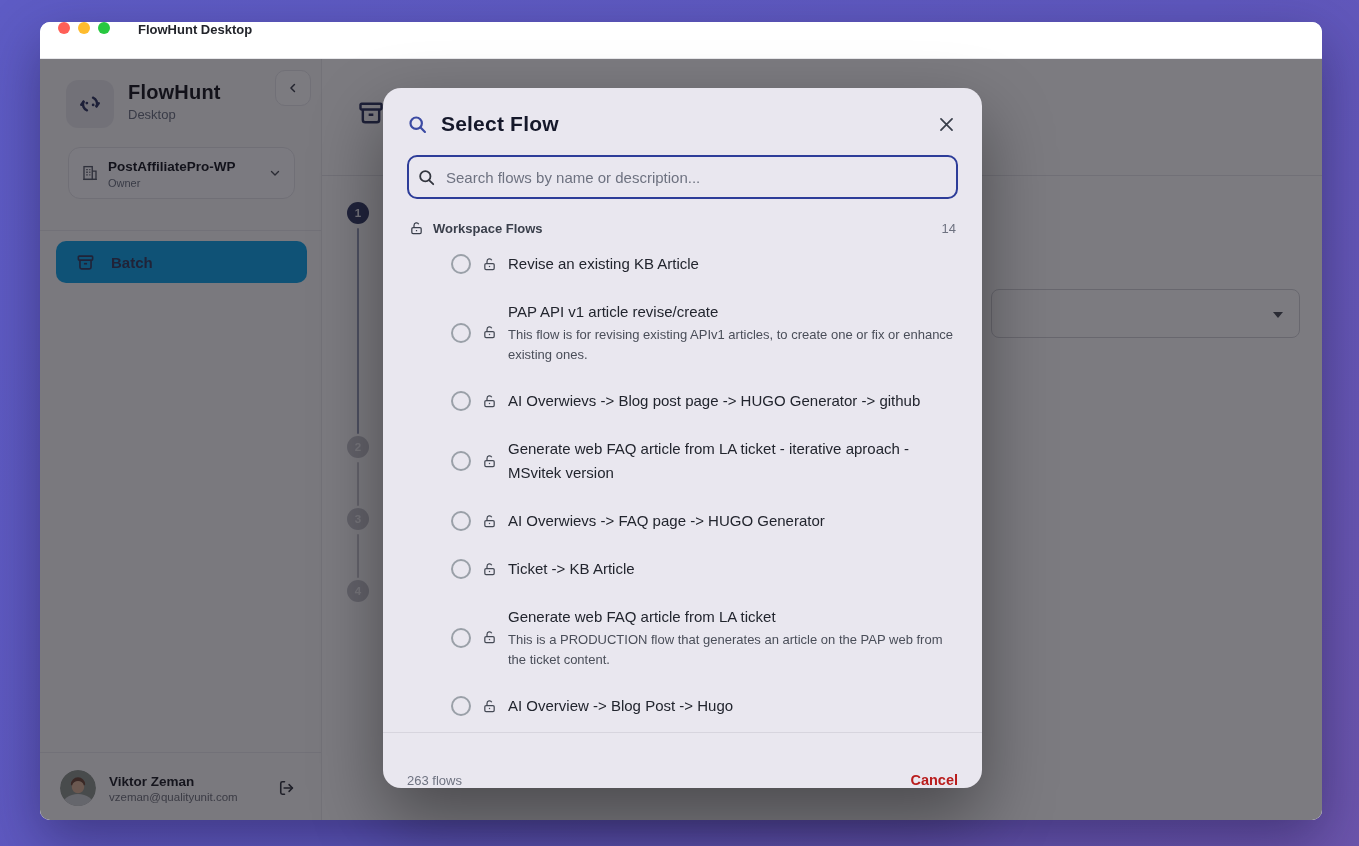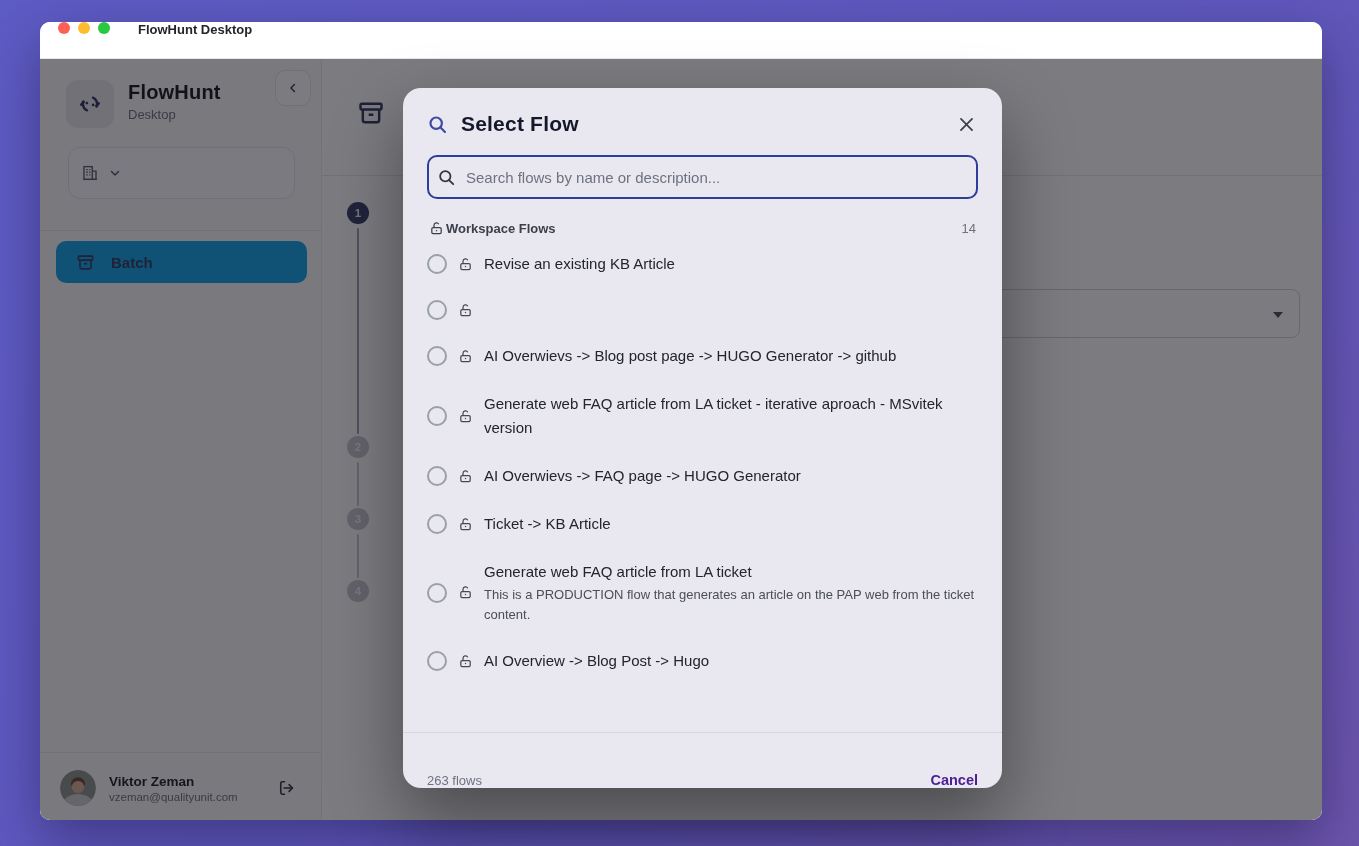--- a/index.html
+++ b/index.html
@@ -67,50 +67,50 @@
   .l3{ top:475px; height:44px; background:#cbcbd2; }
   .bg-dropdown { position:absolute; left:669px; top:230px; width:309px; height:49px; border-radius:8px;
                  background:#fff; border:1px solid #d2d3d8; }
   .bg-caret { position:absolute; right:16px; top:22px; width:0; height:0;
               border-left:5px solid transparent; border-right:5px solid transparent; border-top:6px solid #4b4f58; }
 
   
   .dim { position:absolute; left:0; top:0; right:0; bottom:0; background:rgba(17,15,24,.55); z-index:40; }
 
   
-  .modal { position:absolute; left:403px; top:88px; width:599px; height:700px; z-index:50;
+  .modal { position:absolute; left:383px; top:88px; width:599px; height:700px; z-index:50;
            background:#e9e7ef; border-radius:18px; overflow:hidden; display:flex; flex-direction:column;
            box-shadow:0 30px 70px rgba(0,0,0,.4); }
   .modal-top { padding:24px 24px 0; }
   .modal-header { display:flex; align-items:center; gap:13px; }
   .mh-search-icon { color:#3c4ba3; display:flex; }
   .modal-title { font-size:21px; font-weight:800; color:#15182a; letter-spacing:.2px; }
   .close-btn { margin-left:auto; background:none; border:none; color:#3a3f4b; display:flex; cursor:pointer; padding:2px; }
   .search-box { margin-top:19px; height:44px; border:2px solid #2d3d99; border-radius:10px;
                 display:flex; align-items:center; padding:0 8px; gap:10px; background:transparent; }
   .search-box .sb-icon { color:#33363f; display:flex; flex:none; }
   .search-box input { flex:1; border:none; outline:none; background:transparent; font-size:15px; color:#1f2430;
                       font-family:"Liberation Sans","DejaVu Sans",sans-serif; caret-color:#2d3d99; }
   .search-box input::placeholder { color:#6e7280; }
-  .section-row { margin-top:22px; display:flex; gap:2px; padding:0 2px; color:#3a3f4b; }
+  .section-row { margin-top:22px; display:flex; gap:9px; padding:0 2px; color:#3a3f4b; }
   .section-label { font-size:13px; font-weight:700; }
   .section-count { margin-left:auto; font-size:13px; font-weight:400; color:#6e7280; }
 
-  .flow-list { flex:1; overflow:hidden; padding:16px 24px 0; display:flex; flex-direction:column; gap:24px; }
+  .flow-list { flex:1; overflow:hidden; padding:16px 24px 0; display:flex; flex-direction:column; gap:24px;margin-left:44px; }
   .flow-item { display:flex; align-items:center; gap:11px; }
   .radio { width:20px; height:20px; border-radius:50%; border:2px solid #9aa0a8; flex:none; background:transparent; }
   .flow-lock { color:#454a55; flex:none; display:flex; }
   .flow-text { flex:1; min-width:0; }
   .flow-name { font-size:15px; color:#22252e; line-height:24px; }
   .flow-desc { font-size:13px; color:#4a4e59; line-height:20px; margin-top:1px; }
 
   .modal-footer { border-top:1px solid #d7d5de; min-height:56px; display:flex; align-items:flex-end;
                   justify-content:space-between; padding:0 24px; }
   .footer-count { font-size:13px; color:#6e7280; }
-  .cancel-btn { background:none; border:none; font-size:14.5px; font-weight:700; color:#4c1d95; cursor:pointer;
+  .cancel-btn { background:none; border:none; font-size:14.5px; font-weight:700; color:#b91c1c; cursor:pointer;
                 font-family:"Liberation Sans","DejaVu Sans",sans-serif; }
 
   svg { display:block; }
 </style>
 </head>
 <body>
 
 <div class="stage">
 
   <div class="window">
@@ -150,20 +150,24 @@
         </div>
 
         <div class="workspace">
           <span class="ws-icon">
             <svg width="18" height="18" viewBox="0 0 24 24" fill="none" stroke="currentColor" stroke-width="1.8">
               <rect x="4" y="3.5" width="11" height="17"></rect>
                 <path d="M15 9.5h5v11h-5"></path>
                 <path d="M3 20.5h18"></path>
               <path d="M7 7.5h2M7 11h2M7 14.5h2M11 7.5h1.5M11 11h1.5M11 14.5h1.5"></path>
             </svg>
+          </span>
+          <span class="ws-text">
+            <span class="ws-name">PostAffiliatePro-WP</span>
+            <div class="ws-role">Owner</div>
           </span>
           <span class="ws-caret">
             <svg width="14" height="14" viewBox="0 0 24 24" fill="none" stroke="currentColor" stroke-width="2.4" stroke-linecap="round" stroke-linejoin="round">
                 <path d="M6 9.5l6 6 6-6"></path>
               </svg>
           </span>
         </div>
 
         <div class="sb-divider d1"></div>
 
@@ -290,20 +294,24 @@
 
   <div class="flow-item">
     <span class="radio"></span>
     <span class="flow-lock">
       <svg width="15" height="15" viewBox="0 0 24 24" fill="none" stroke="currentColor" stroke-width="2">
         <rect x="4.5" y="10.5" width="15" height="9.5" rx="2"></rect>
               <path d="M8 10.5V7a4 4 0 0 1 7.6-1.7"></path>
               <path d="M12 14.2v2"></path>
       </svg>
     </span>
+    <span class="flow-text">
+      <div class="flow-name">PAP API v1 article revise/create</div>
+      <div class="flow-desc">This flow is for revising existing APIv1 articles, to create one or fix or enhance existing ones.</div>
+    </span>
   </div>
 
   <div class="flow-item">
     <span class="radio"></span>
     <span class="flow-lock">
       <svg width="15" height="15" viewBox="0 0 24 24" fill="none" stroke="currentColor" stroke-width="2">
         <rect x="4.5" y="10.5" width="15" height="9.5" rx="2"></rect>
               <path d="M8 10.5V7a4 4 0 0 1 7.6-1.7"></path>
               <path d="M12 14.2v2"></path>
       </svg>

